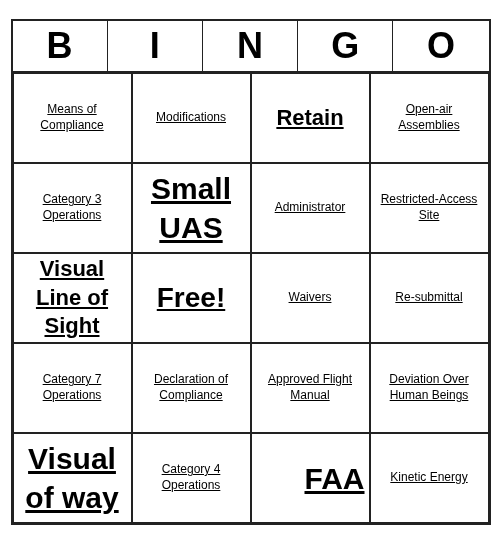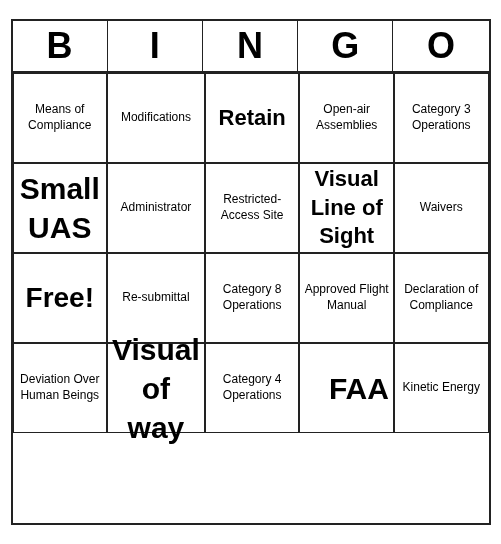--- a/index.html
+++ b/index.html
@@ -25,22 +25,23 @@
     .bingo-header-cell {
       text-align: center;
       font-size: 36px;
       font-weight: bold;
       padding: 4px 0;
       border-right: 1px solid #222;
     }
     .bingo-header-cell:last-child { border-right: none; }
     .bingo-grid {
       display: grid;
-      grid-template-columns: repeat(5, 1fr);
+      grid-template-columns: repeat(4, 1fr);
       grid-template-rows: repeat(5, 90px);
+      text-decoration: underline;
     }
     .bingo-cell {
       border: 1px solid #222;
       display: flex;
       align-items: center;
       justify-content: center;
       text-align: center;
       padding: 4px;
       font-size: 12px;
       line-height: 1.3;
@@ -92,37 +93,37 @@
       </div>
       <div class="bingo-cell">
         <span>Administrator</span>
       </div>
       <div class="bingo-cell">
         <span>Restricted-Access Site</span>
       </div>
       <div class="bingo-cell large-text">
         <span>Visual Line of Sight</span>
       </div>
+      <div class="bingo-cell free">
+        <span>Free!</span>
+      </div>
       <div class="bingo-cell">
         <span>Waivers</span>
-      </div>
-      <div class="bingo-cell free">
-        <span>Free!</span>
       </div>
       <div class="bingo-cell">
         <span>Re-submittal</span>
       </div>
       <div class="bingo-cell">
-        <span>Category 8 Operations</span>
+        <span>Category 7 Operations</span>
+      </div>
+      <div class="bingo-cell">
+        <span>Declaration of Compliance</span>
       </div>
       <div class="bingo-cell">
         <span>Approved Flight Manual</span>
-      </div>
-      <div class="bingo-cell">
-        <span>Declaration of Compliance</span>
       </div>
       <div class="bingo-cell">
         <span>Deviation Over Human Beings</span>
       </div>
       <div class="bingo-cell xlarge-text">
         <span>Visual of way</span>
       </div>
       <div class="bingo-cell">
         <span>Category 4 Operations</span>
       </div>

